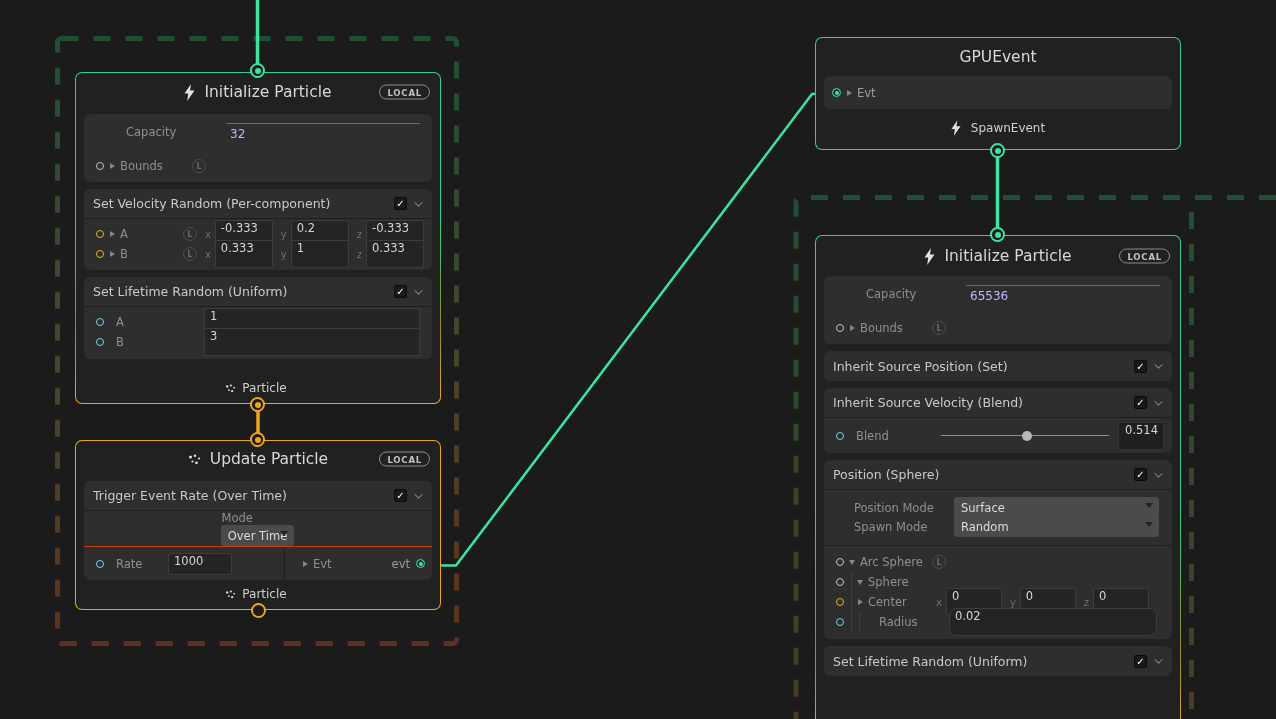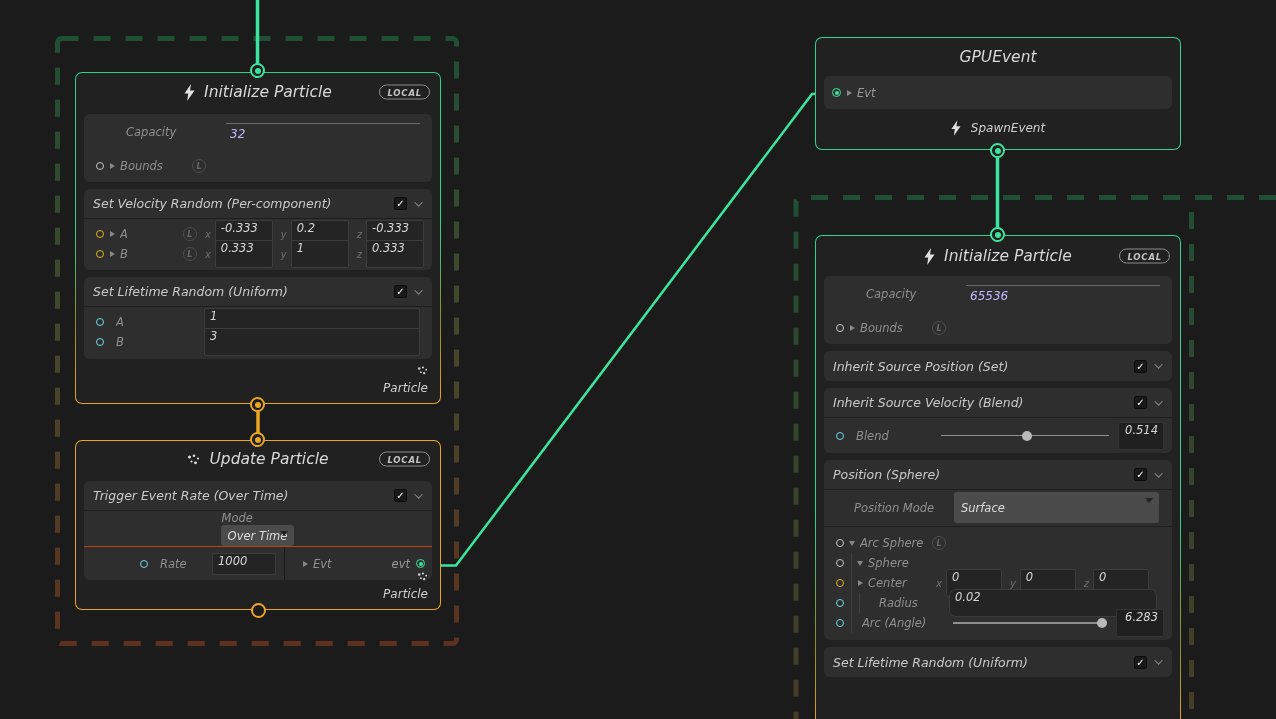--- a/index.html
+++ b/index.html
@@ -11,21 +11,20 @@
     font-family: "DejaVu Sans", "Liberation Sans", sans-serif;
     -webkit-font-smoothing: antialiased;
   }
   #bg-svg { position:absolute; left:0; top:0; z-index:0; }
 
   
   .node {
     position:absolute; z-index:1; border-radius:7px;
     border:1.5px solid transparent;
     background: linear-gradient(#212121,#212121) padding-box, var(--bord) border-box;
-    font-style: italic;
   }
   .node-title {
     height:38px; display:flex; align-items:center; justify-content:center;
     gap:9px; position:relative; color:#d8d8d8; font-size:15.5px;
   }
   .local-badge {
     position:absolute; right:10px; top:50%; transform:translateY(-50%);
     border:1px solid #8d8d8d; border-radius:9px; font-size:8.5px; font-weight:bold;
     letter-spacing:0.8px; color:#c2c2c2; padding:1.5px 7px;
   }
@@ -63,36 +62,36 @@
   .field {
     background:#242424; border:1px solid #3c3c3c; border-radius:2px;
     color:#d6d6d6; font-size:11.5px; padding:0 5px; height:28px; line-height:14px; white-space:nowrap;
   }
   .axis-lab { color:#6f6f6f; font-size:10px; margin:0 4px 0 8px; flex:none; }
   .axis-f { width:58px; flex:none; }
   .cap-row { height:36px; }
   .cap-lab { margin-left:30px; width:100px; flex:none; }
   .cap-field { flex:1; margin-right:4px; border-top:1px solid #6a6a6a; padding:3px 4px 0; color:#c4b5fd; font-size:12px; }
   .dropdown {
-    background:#4b4b4b; border-radius:3px; height:31px; display:flex; align-items:center;
+    background:#4b4b4b; border-radius:3px; height:21px; display:flex; align-items:center;
     padding:0 7px; color:#dcdcdc; font-size:11.5px; flex:1; position:relative; margin-right:5px;
   }
   .dropdown::after {
     content:""; position:absolute; right:6px; top:6px;
     border-left:4px solid transparent; border-right:4px solid transparent; border-top:5px solid #232323;
   }
   .slider { flex:1; height:12px; position:relative; margin:0 9px; }
   .slider::before { content:""; position:absolute; left:0; right:0; top:5.2px; height:1.6px; background:#8f8f8f; }
   .thumb { position:absolute; top:1px; width:10px; height:10px; border-radius:50%; background:#b9b9b9; }
   .val-box { width:46px; flex:none; text-align:right; background:#1f1f1f; border-color:#343434; }
   .vguide { width:1px; align-self:stretch; background:#3e3e3e; margin-left:7px; flex:none; }
   .footer {
-    position:absolute; left:0; right:12px; bottom:8px;
-    display:flex; align-items:flex-end; justify-content:center; gap:6px;
-    color:#cfcfcf; font-size:12px;flex-direction:column;
+    position:absolute; left:0; right:4px; bottom:8px;
+    display:flex; align-items:center; justify-content:center; gap:6px;
+    color:#cfcfcf; font-size:12px;
   }
   
   .fport { position:absolute; width:15px; height:15px; border-radius:50%; border:2px solid; background:#1b1b1b; z-index:2; }
   .fport.green  { border-color:#3be59f; color:#3be59f; }
   .fport.orange { border-color:#eaa620; color:#eaa620; }
   .fport.filled::after { content:""; position:absolute; inset:2.5px; border-radius:50%; background:currentColor; }
   .vdiv { width:1px; align-self:stretch; background:#1c1c1c; flex:none; }
 </style>
 </head>
 <body>
@@ -228,21 +227,21 @@
       <span class="checkbox">✓</span>
       <span class="chev"></span>
     </div>
     <div class="row" style="height:36px; border-bottom:1px solid #c2410c;flex-direction:column;">
       <span class="row-label" style="margin-left:18px; width:95px;">Mode</span>
       <div class="dropdown">
         <span>Over Time</span>
       </div>
     </div>
     <div style="display:flex; height:33px; align-items:stretch;">
-      <div class="row" style="width:200px; height:auto;justify-content:flex-end;">
+      <div class="row" style="width:200px; height:auto;">
         <span class="port cyan"></span>
         <span class="row-label" style="margin-left:12px; width:52px;">Rate</span>
         <div class="field" style="width:64px; height:22px;">1000</div>
       </div>
       <div class="vdiv"></div>
       <div class="row" style="flex:1; height:auto; padding-right:7px;">
         <span class="tri-r"></span>
         <span class="row-label">Evt</span>
         <span class="spacer"></span>
         <span class="row-label" style="margin-right:6px; color:#9a9a9a;">evt</span>
@@ -331,20 +330,26 @@
       <span>Position (Sphere)</span>
       <span class="spacer"></span>
       <span class="checkbox">✓</span>
       <span class="chev"></span>
     </div>
     <div style="padding:8px 0 9px; border-bottom:1px solid #1e1e1e;">
       <div class="row" style="height:19px;">
         <span class="row-label" style="margin-left:18px; width:100px;">Position Mode</span>
         <div class="dropdown">
           <span>Surface</span>
+        </div>
+      </div>
+      <div class="row" style="height:19px;">
+        <span class="row-label" style="margin-left:18px; width:100px;">Spawn Mode</span>
+        <div class="dropdown">
+          <span>Random</span>
         </div>
       </div>
     </div>
     <div style="padding:6px 0 7px;">
       <div class="row">
         <span class="port"></span>
         <span class="tri-d"></span>
         <span class="row-label" style="width:72px;">Arc Sphere</span>
         <span class="l-badge">L</span>
       </div>
@@ -366,29 +371,20 @@
         <span class="axis-lab">z</span>
         <div class="field axis-f" style="width:56px;">0</div>
       </div>
       <div class="row">
         <span class="port cyan"></span>
         <span class="vguide"></span>
         <span class="vguide"></span>
         <span class="row-label" style="margin-left:19px; width:70px;">Radius</span>
         <div class="field" style="flex:1; margin-right:7px;border-radius:7px;">0.02</div>
       </div>
-      <div class="row">
-        <span class="port cyan"></span>
-        <span class="vguide"></span>
-        <span class="row-label" style="margin-left:10px; width:82px;">Arc (Angle)</span>
-        <div class="slider">
-            <span class="thumb" style="left:calc(100% - 10px);"></span>
-          </div>
-        <div class="field val-box" style="width:48px;">6.283</div>
-      </div>
     </div>
   </div>
   <div class="block">
     <div class="block-hd solo">
       <span>Set Lifetime Random (Uniform)</span>
       <span class="spacer"></span>
       <span class="checkbox">✓</span>
       <span class="chev"></span>
     </div>
   </div>

